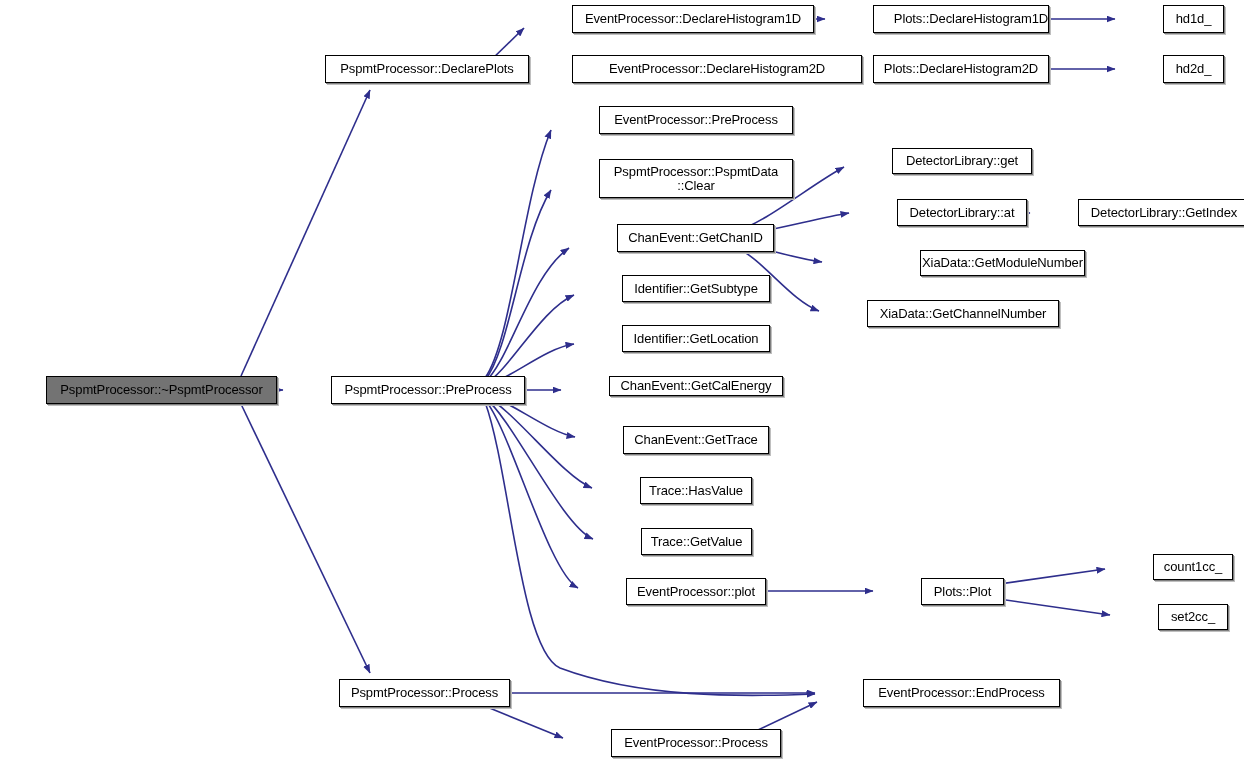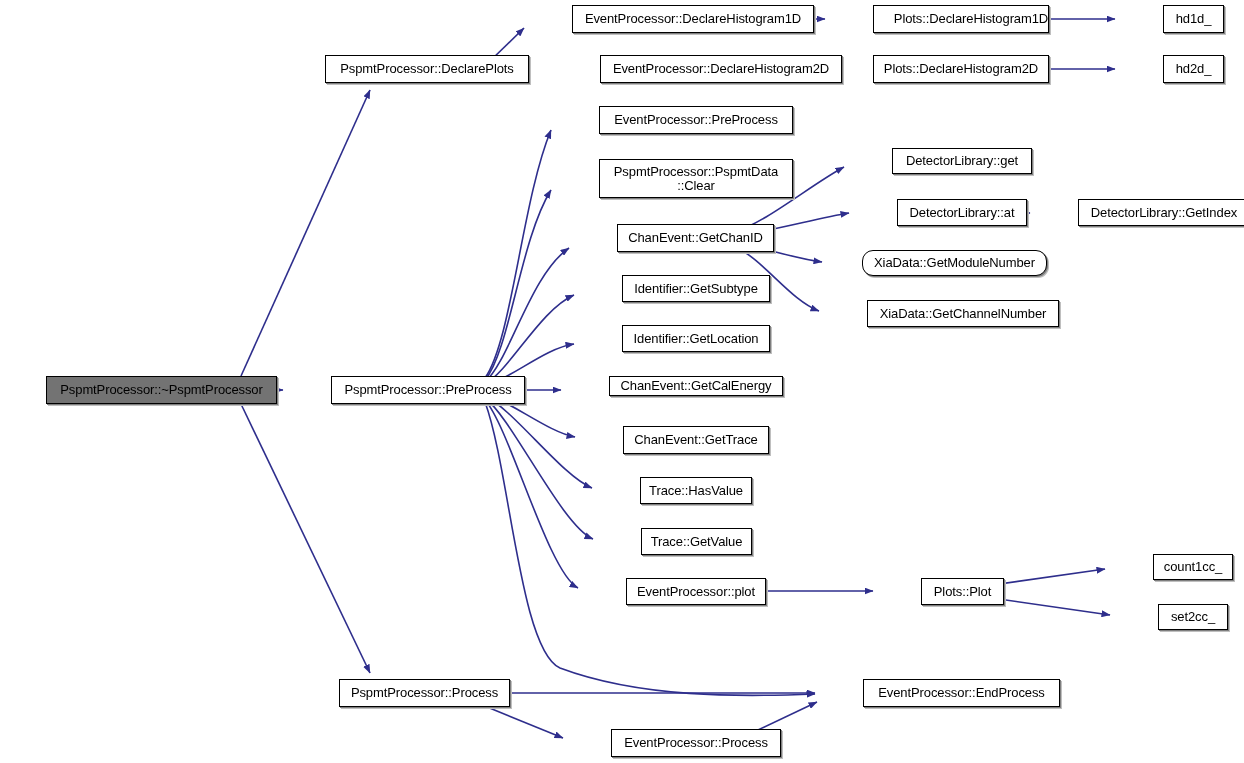--- a/index.html
+++ b/index.html
@@ -91,41 +91,41 @@
         <path d="M 964,594 L 1110,615" fill="none" stroke="#2e2e8c" stroke-width="1.6" marker-end="url(#arrowhead)"></path>
         <path d="M 470,693 L 815,693" fill="none" stroke="#2e2e8c" stroke-width="1.6" marker-end="url(#arrowhead)"></path>
         <path d="M 470,700 L 563,738" fill="none" stroke="#2e2e8c" stroke-width="1.6" marker-end="url(#arrowhead)"></path>
         <path d="M 741,738 L 817,702" fill="none" stroke="#2e2e8c" stroke-width="1.6" marker-end="url(#arrowhead)"></path>
       </g>
   </svg>
   <div id="nodes">
       <div class="node root" style="left: 6px; top: 376px; width: 231px; height: 28px;"><span class="node-label">PspmtProcessor::~PspmtProcessor</span></div>
       <div class="node" style="left: 285px; top: 55px; width: 204px; height: 28px;"><span class="node-label">PspmtProcessor::DeclarePlots</span></div>
       <div class="node" style="left: 532px; top: 5px; width: 242px; height: 28px;"><span class="node-label">EventProcessor::DeclareHistogram1D</span></div>
-      <div class="node" style="left: 560px; top: 55px; width: 242px; height: 28px;"><span class="node-label">EventProcessor::DeclareHistogram2D</span></div>
+      <div class="node" style="left: 532px; top: 55px; width: 290px; height: 28px;"><span class="node-label">EventProcessor::DeclareHistogram2D</span></div>
       <div class="node" style="left: 833px; top: 5px; width: 176px; height: 28px; padding-left: 20px;"><span class="node-label">Plots::DeclareHistogram1D</span></div>
       <div class="node" style="left: 833px; top: 55px; width: 176px; height: 28px;"><span class="node-label">Plots::DeclareHistogram2D</span></div>
       <div class="node" style="left: 1123px; top: 5px; width: 61px; height: 28px;"><span class="node-label">hd1d_</span></div>
       <div class="node" style="left: 1123px; top: 55px; width: 61px; height: 28px;"><span class="node-label">hd2d_</span></div>
       <div class="node" style="left: 291px; top: 376px; width: 194px; height: 28px;"><span class="node-label">PspmtProcessor::PreProcess</span></div>
       <div class="node" style="left: 559px; top: 106px; width: 194px; height: 28px;"><span class="node-label">EventProcessor::PreProcess</span></div>
       <div class="node" style="left: 559px; top: 159px; width: 194px; height: 39px;"><span class="node-label">PspmtProcessor::PspmtData
 ::Clear</span></div>
       <div class="node" style="left: 577px; top: 224px; width: 157px; height: 28px;"><span class="node-label">ChanEvent::GetChanID</span></div>
       <div class="node" style="left: 582px; top: 275px; width: 148px; height: 27px;"><span class="node-label">Identifier::GetSubtype</span></div>
       <div class="node" style="left: 582px; top: 325px; width: 148px; height: 27px;"><span class="node-label">Identifier::GetLocation</span></div>
       <div class="node" style="left: 569px; top: 376px; width: 174px; height: 20px;"><span class="node-label">ChanEvent::GetCalEnergy</span></div>
       <div class="node" style="left: 583px; top: 426px; width: 146px; height: 28px;"><span class="node-label">ChanEvent::GetTrace</span></div>
       <div class="node" style="left: 600px; top: 477px; width: 112px; height: 27px;"><span class="node-label">Trace::HasValue</span></div>
       <div class="node" style="left: 601px; top: 528px; width: 111px; height: 27px;"><span class="node-label">Trace::GetValue</span></div>
       <div class="node" style="left: 586px; top: 578px; width: 140px; height: 27px;"><span class="node-label">EventProcessor::plot</span></div>
       <div class="node" style="left: 852px; top: 148px; width: 140px; height: 26px;"><span class="node-label">DetectorLibrary::get</span></div>
       <div class="node" style="left: 857px; top: 199px; width: 130px; height: 27px;"><span class="node-label">DetectorLibrary::at</span></div>
       <div class="node" style="left: 1038px; top: 199px; width: 172px; height: 27px;"><span class="node-label">DetectorLibrary::GetIndex</span></div>
-      <div class="node" style="left: 822px; top: 250px; width: 185px; height: 26px; border-radius: 11px;"><span class="node-label">XiaData::GetModuleNumber</span></div>
+      <div class="node" style="left: 880px; top: 250px; width: 165px; height: 26px;"><span class="node-label">XiaData::GetModuleNumber</span></div>
       <div class="node" style="left: 827px; top: 300px; width: 192px; height: 27px;"><span class="node-label">XiaData::GetChannelNumber</span></div>
       <div class="node" style="left: 881px; top: 578px; width: 83px; height: 27px;"><span class="node-label">Plots::Plot</span></div>
       <div class="node" style="left: 1113px; top: 554px; width: 80px; height: 26px;"><span class="node-label">count1cc_</span></div>
       <div class="node" style="left: 1118px; top: 604px; width: 70px; height: 26px;"><span class="node-label">set2cc_</span></div>
       <div class="node" style="left: 299px; top: 679px; width: 171px; height: 28px;"><span class="node-label">PspmtProcessor::Process</span></div>
       <div class="node" style="left: 823px; top: 679px; width: 197px; height: 28px;"><span class="node-label">EventProcessor::EndProcess</span></div>
       <div class="node" style="left: 571px; top: 729px; width: 170px; height: 28px;"><span class="node-label">EventProcessor::Process</span></div>
     </div>
 </div>
 

